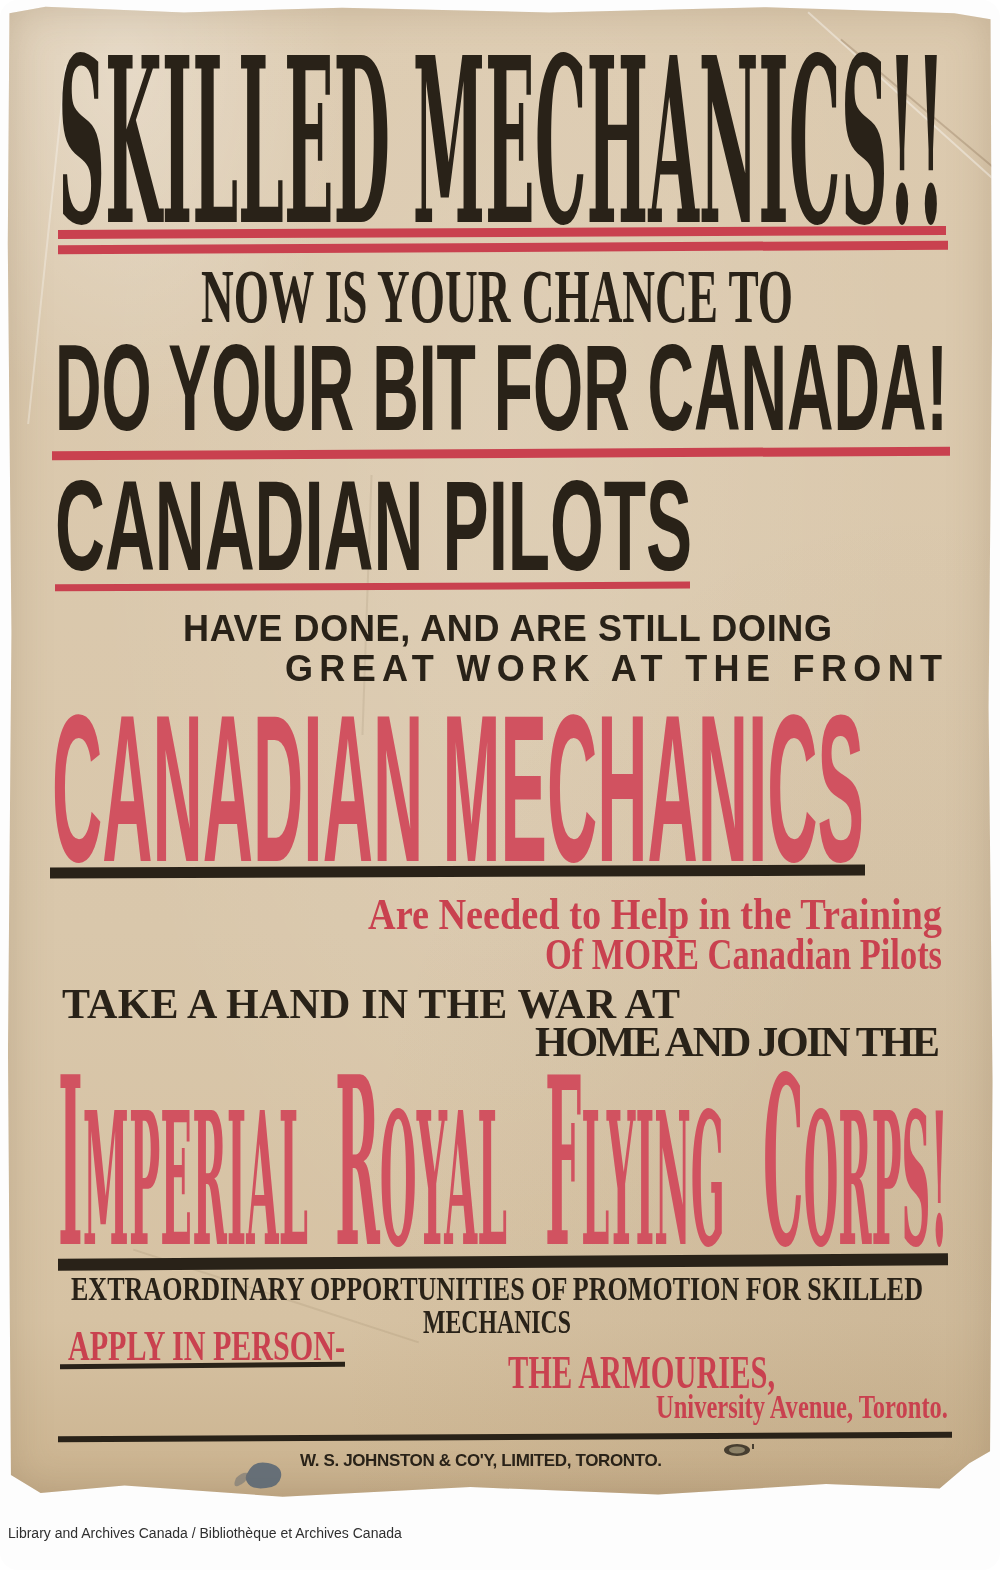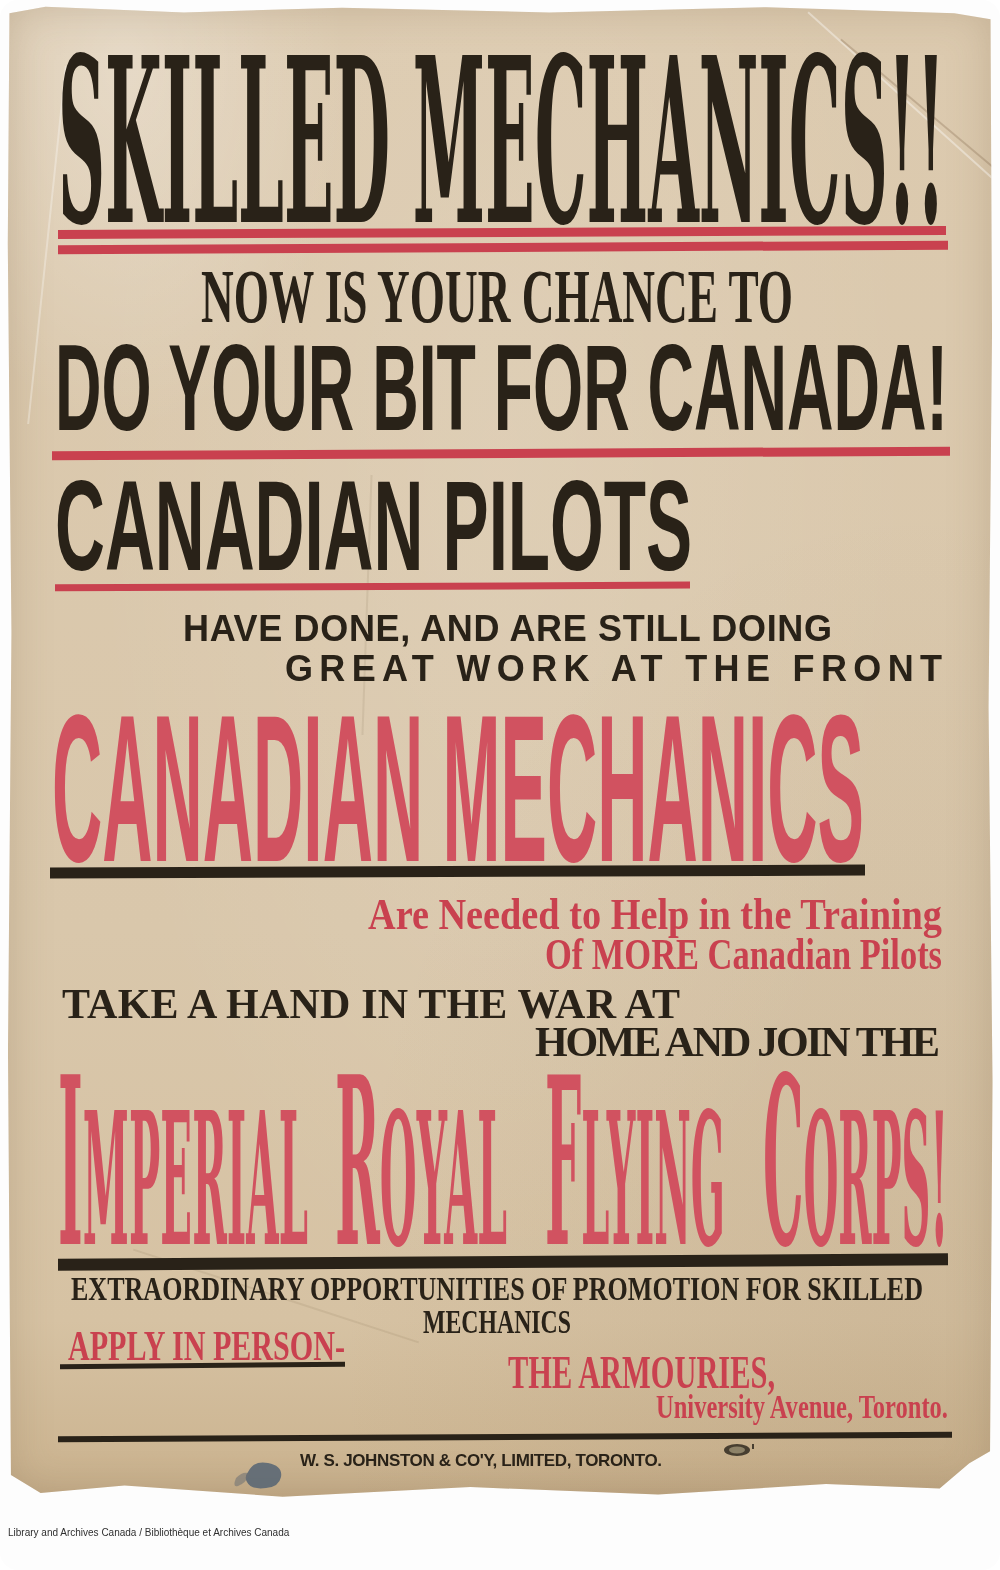--- a/index.html
+++ b/index.html
@@ -21,21 +21,21 @@
   .c3{left:360px;top:470px;width:2px;height:260px;background:rgba(100,75,45,.10);transform:rotate(2deg);}
   .c4{left:120px;top:1290px;width:300px;height:2px;background:rgba(100,75,45,.10);transform:rotate(18deg);}
   .c5{left:40px;top:60px;width:2px;height:360px;background:rgba(255,255,255,.30);transform:rotate(6deg);}
   .overlay{position:absolute;left:0;top:0;width:1000px;height:1570px;}
   .t-wood{font-family:"DejaVu Serif", serif;font-weight:bold;}
   .t-sansblk{font-family:"Liberation Sans", sans-serif;font-weight:bold;}
   .t-serif{font-family:"Liberation Serif", serif;font-weight:bold;}
   .ink-k{fill:#292218;}
   .ink-r{fill:#c9414f;}
   .ink-rl{fill:#d15260;}
-  .footer-credit{position:absolute;left:8px;top:1524px;color:#2f2f2f;font-size:10px;line-height:18px;
+  .footer-credit{position:absolute;left:8px;top:1524px;color:#2f2f2f;font-size:14px;line-height:18px;
     font-family:"Liberation Sans", sans-serif;}
 </style>
 </head>
 <body>
 
 <div class="page">
 
   <div class="poster">
     <div class="crease c1"></div>
     <div class="crease c2"></div>

